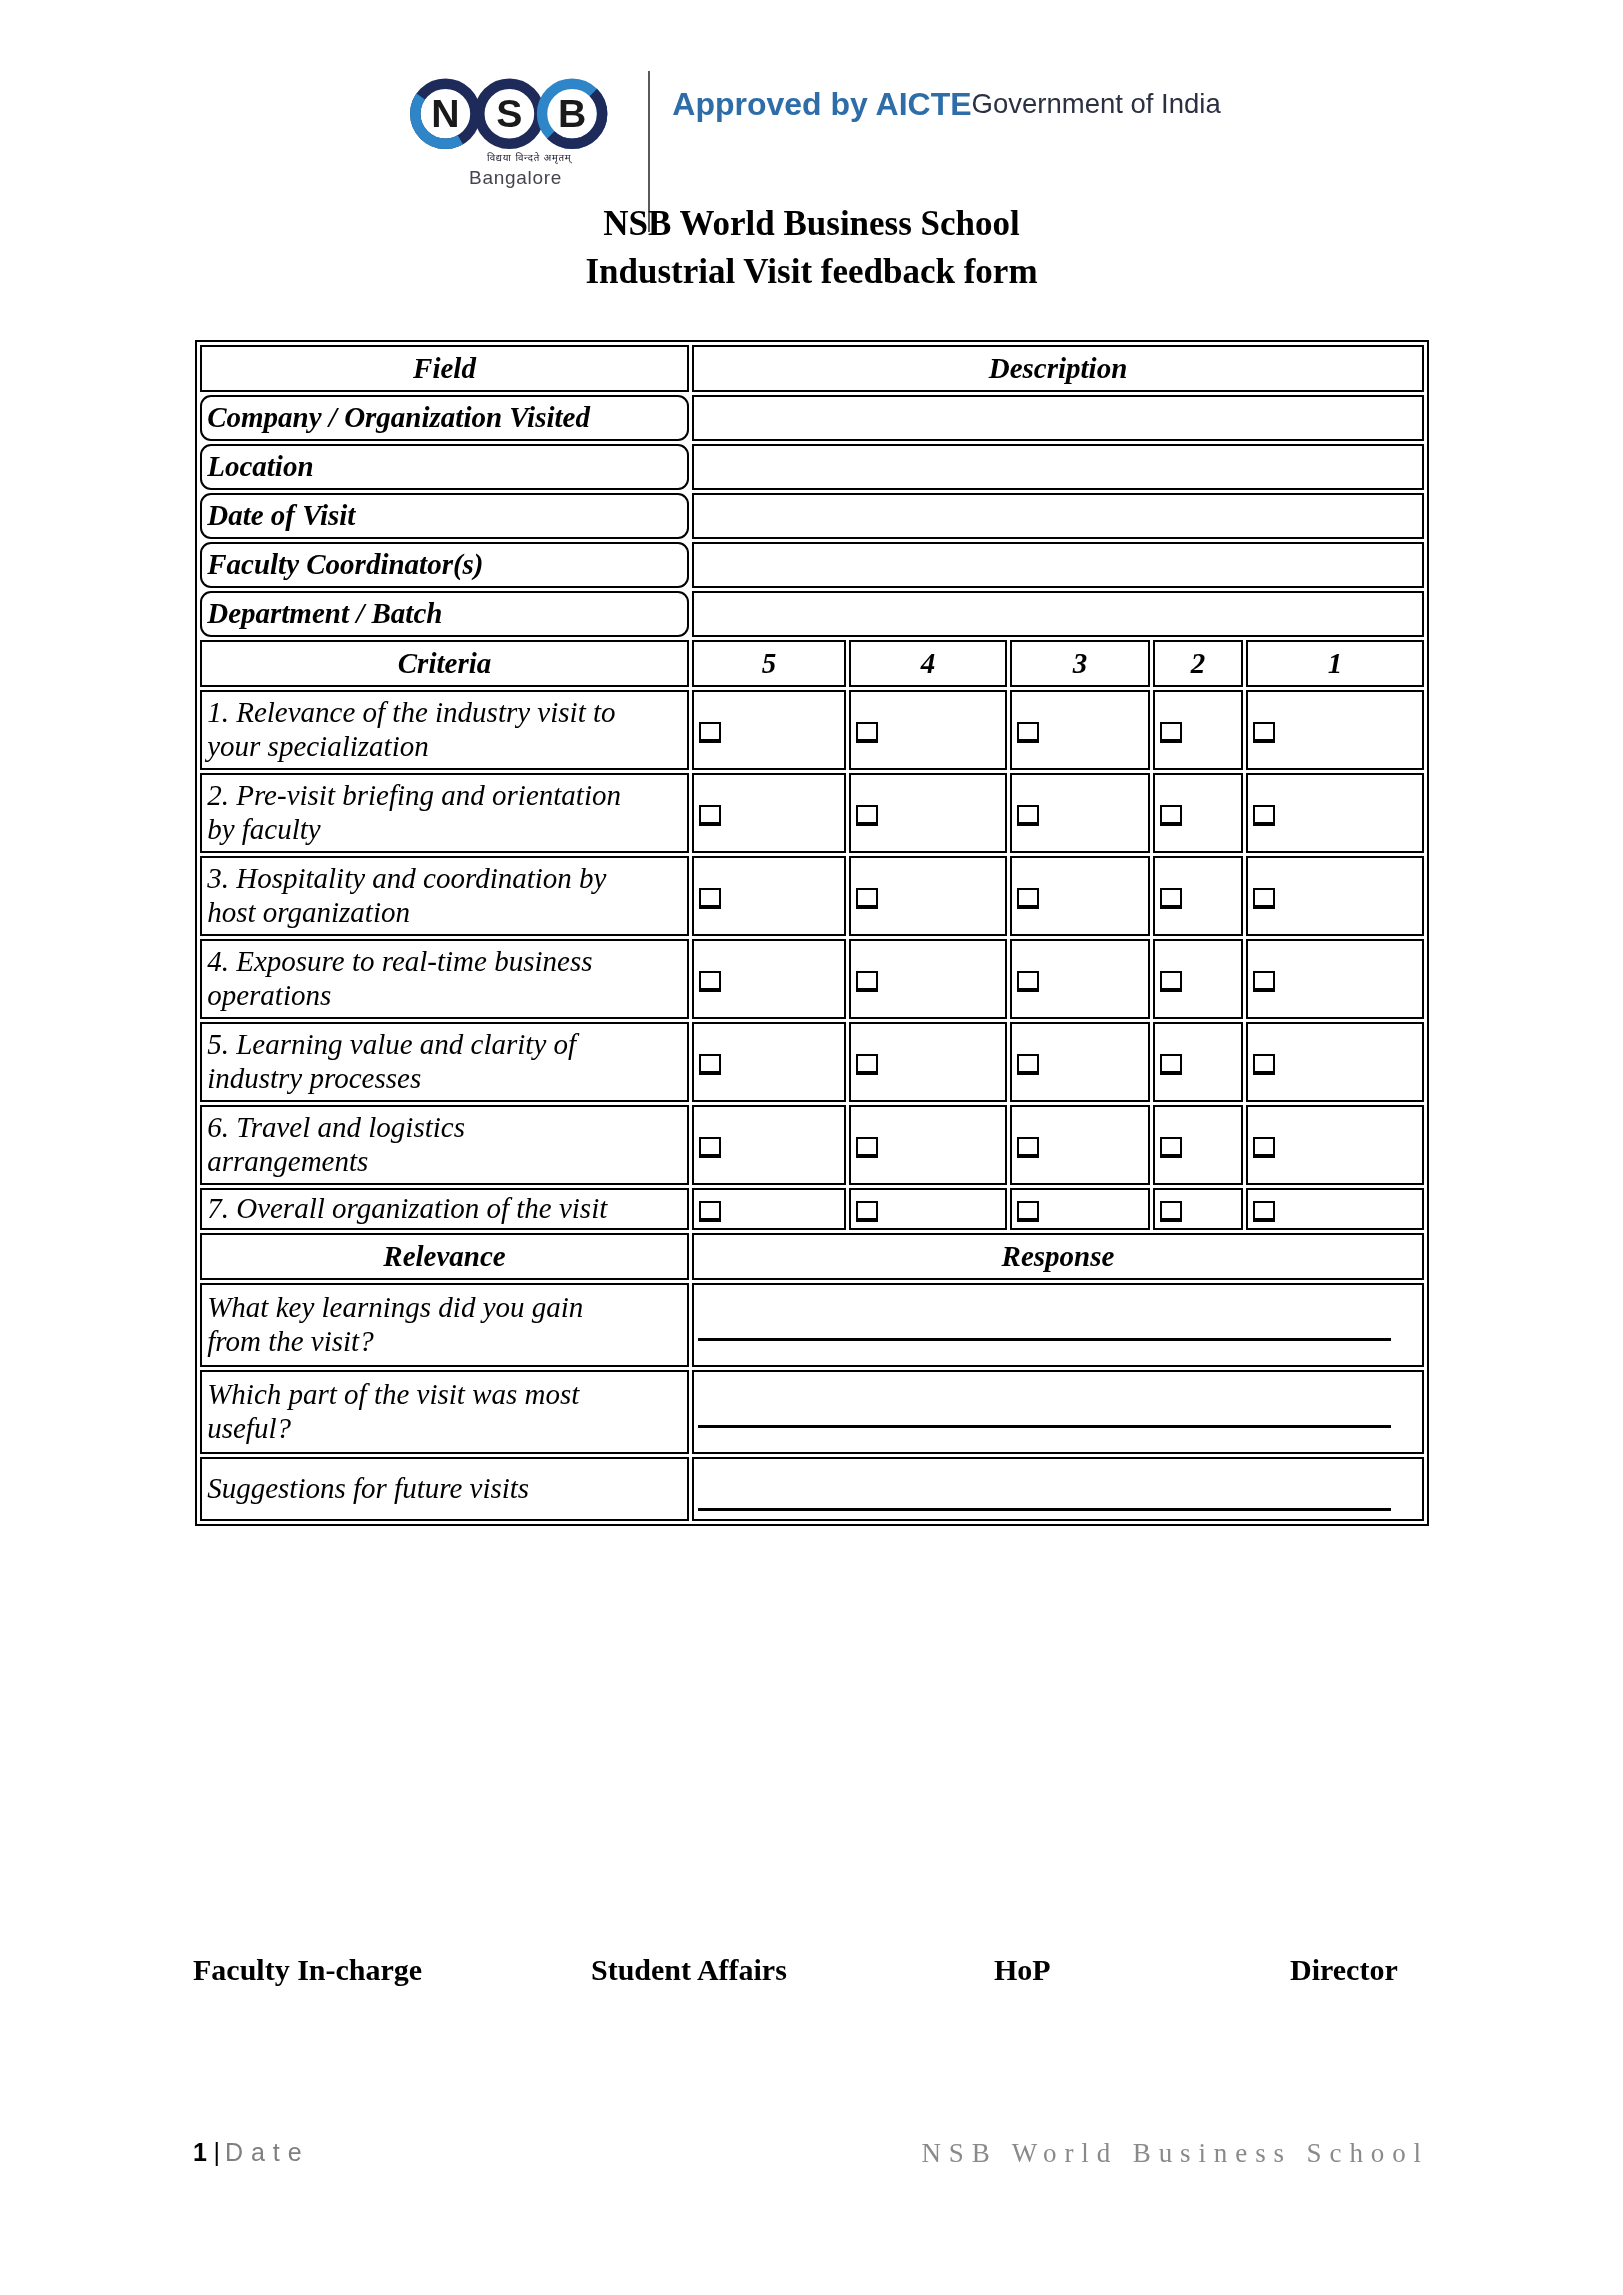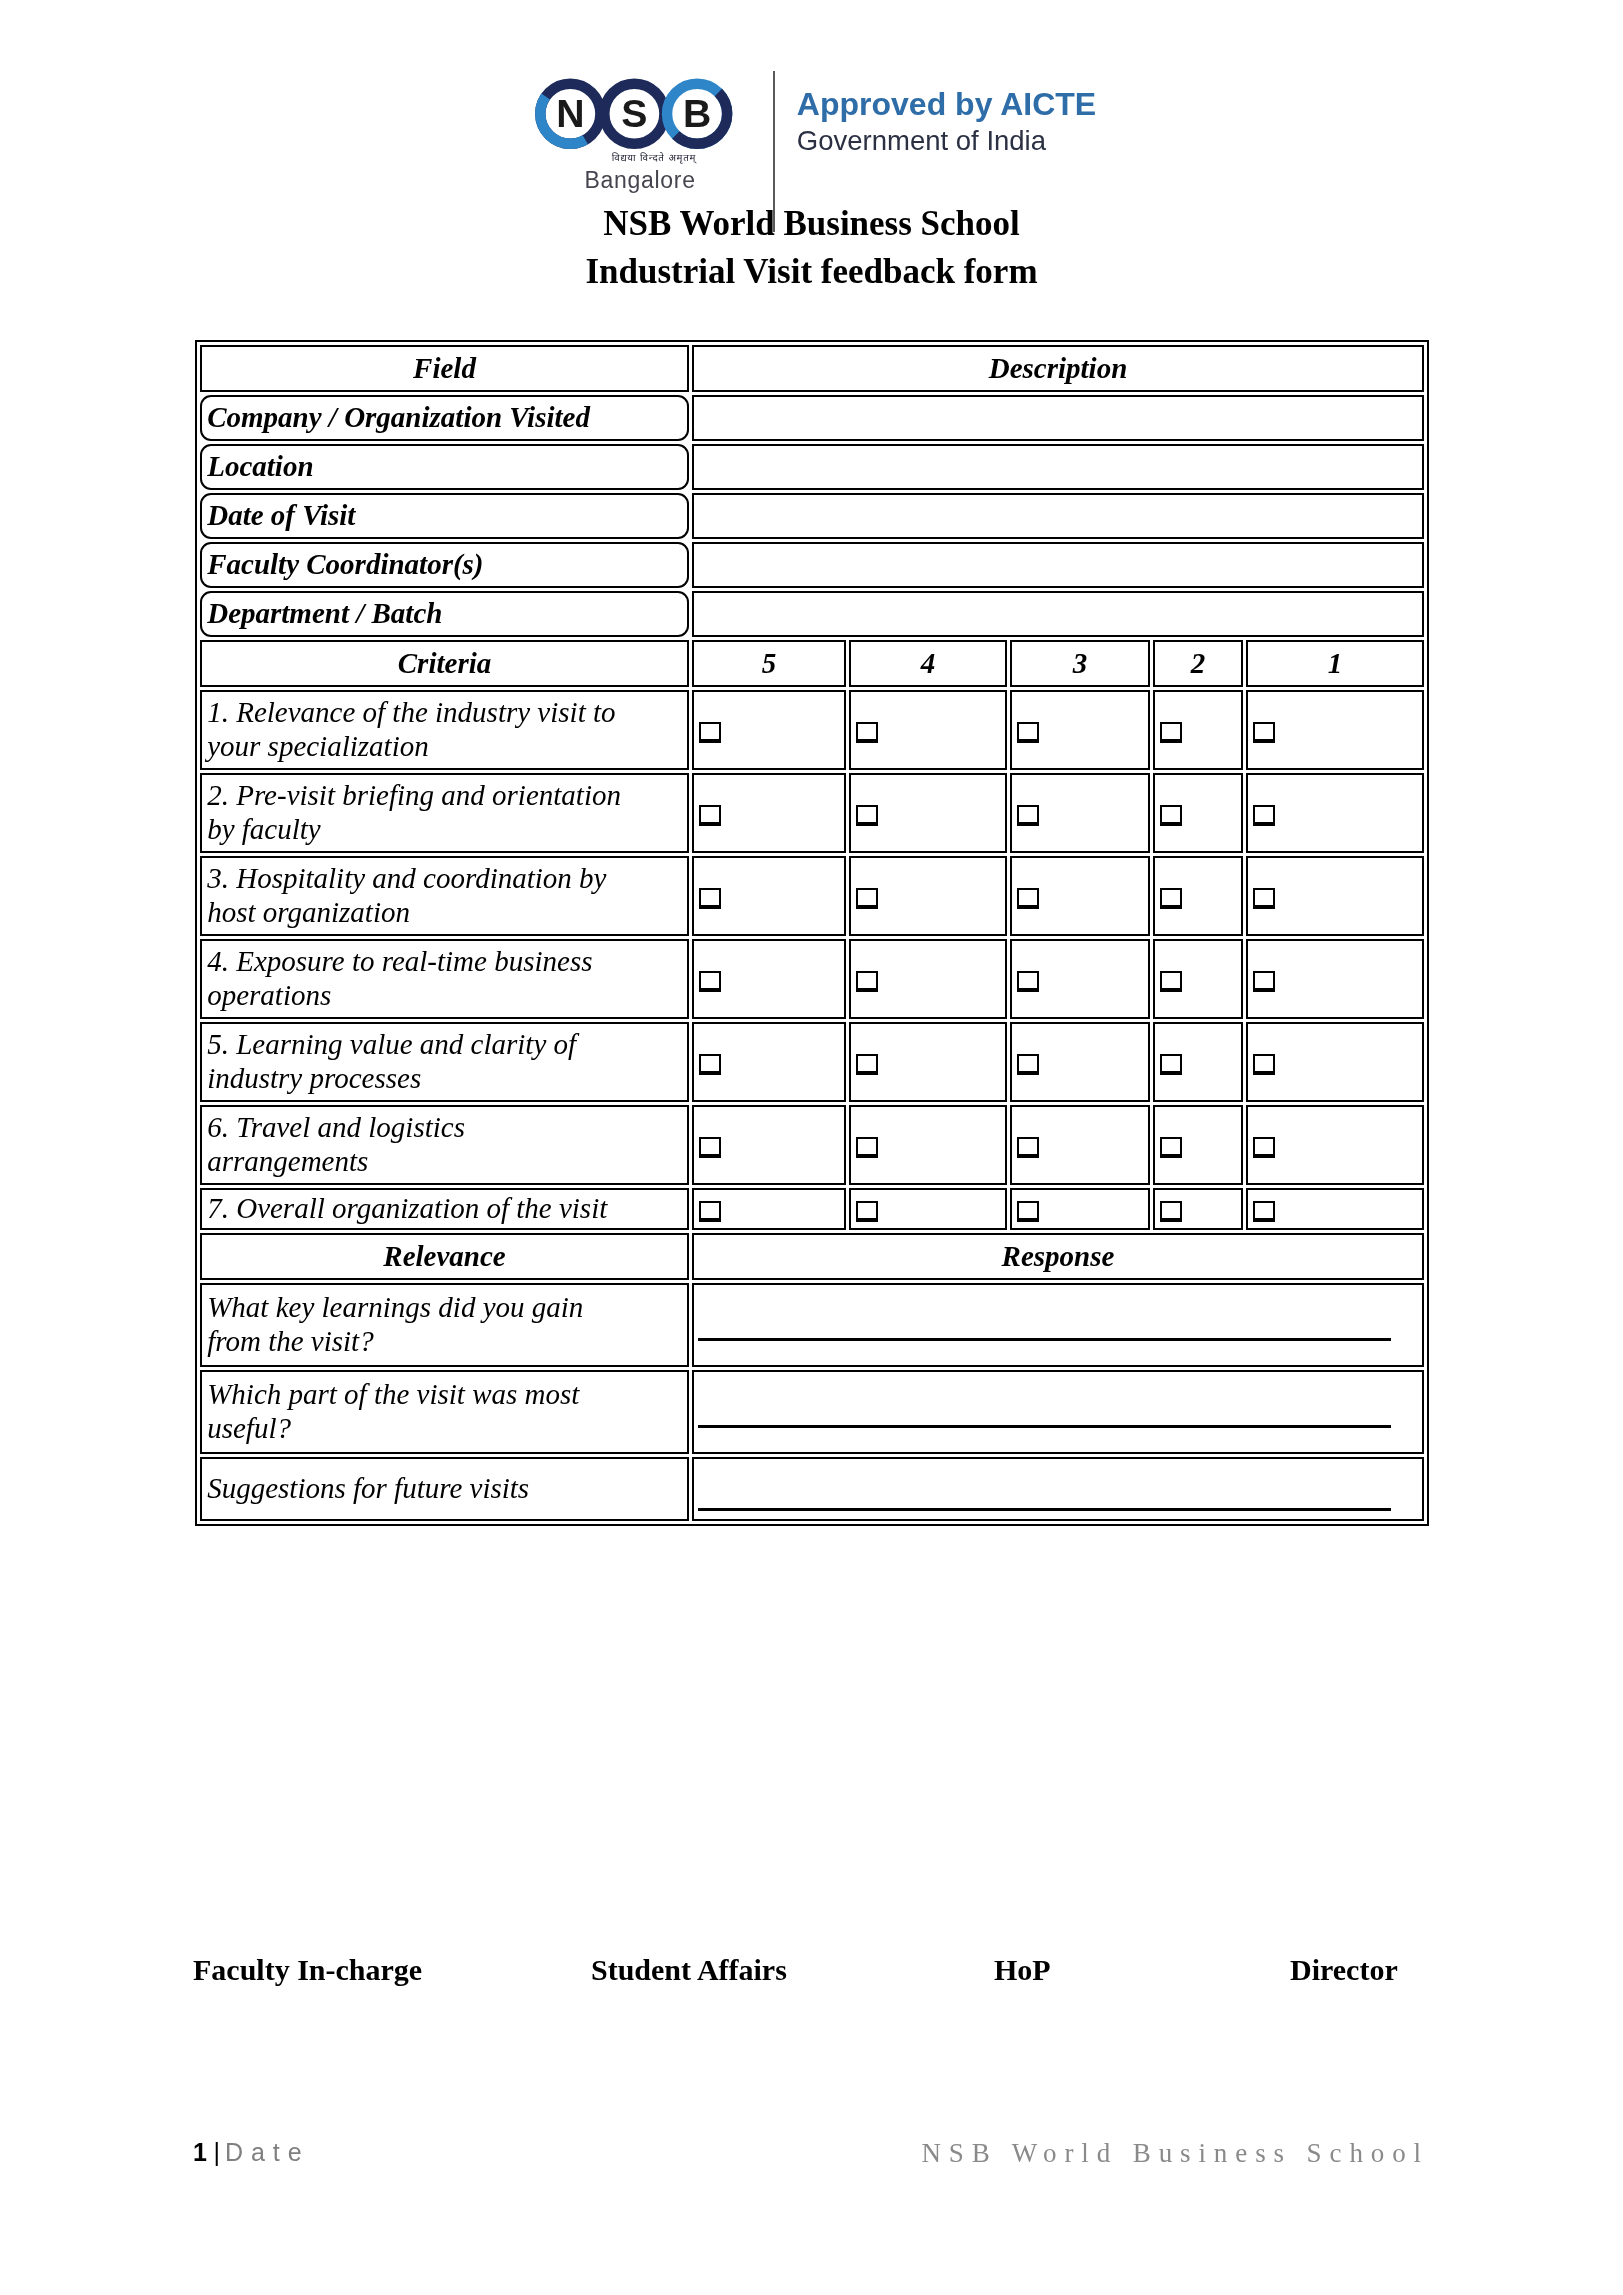--- a/index.html
+++ b/index.html
@@ -13,26 +13,26 @@
     position:absolute;top:68px;left:0;width:1623px;
     display:flex;justify-content:center;align-items:flex-start;
   }
   .logo-unit{width:220px;position:relative;}
   .logo-motto{
     font-size:9.8px;color:#1c1c2e;text-align:center;
     margin-top:-17px;padding-left:34px;letter-spacing:0.7px;
     font-family:"DejaVu Sans", sans-serif;
   }
   .logo-city{
-    font-size:23px;color:#45454f;text-align:center;padding-left:6.5px;
+    font-size:19px;color:#45454f;text-align:center;padding-left:6.5px;
     font-family:"Liberation Sans", sans-serif;letter-spacing:0.7px;margin-top:2.6px;
   }
   .logo-divider{width:2px;height:161px;background:#5a5a5a;margin:2.6px 22px 0 26px;}
   .approval-block{
-    display:flex;flex-direction:column;justify-content:flex-start;
+    display:flex;justify-content:flex-start;
     padding-top:18.3px;font-family:"Liberation Sans", sans-serif;
   }
   .approval-line1{font-size:32px;font-weight:bold;color:#2e6da8;line-height:1.15;}
   .approval-line2{font-size:27.5px;font-weight:normal;color:#2b3143;line-height:1.3;}
 
   
   .page-title{
     position:absolute;top:200px;left:0;width:1623px;text-align:center;
     font-weight:bold;font-size:35px;line-height:48px;
   }

